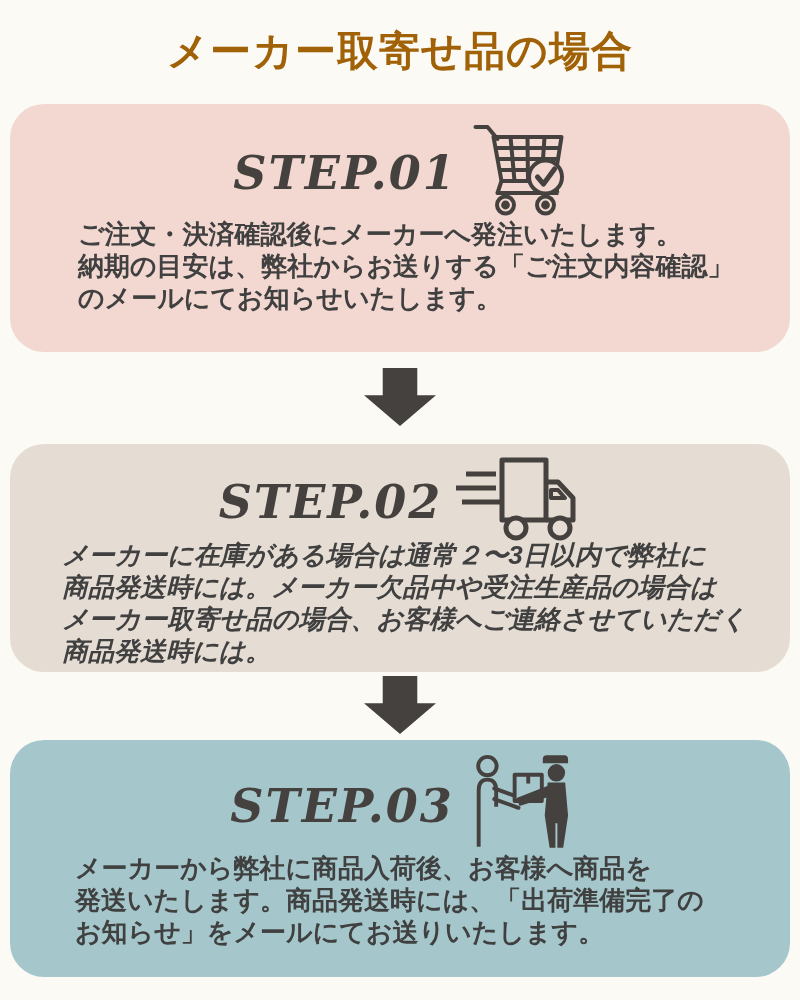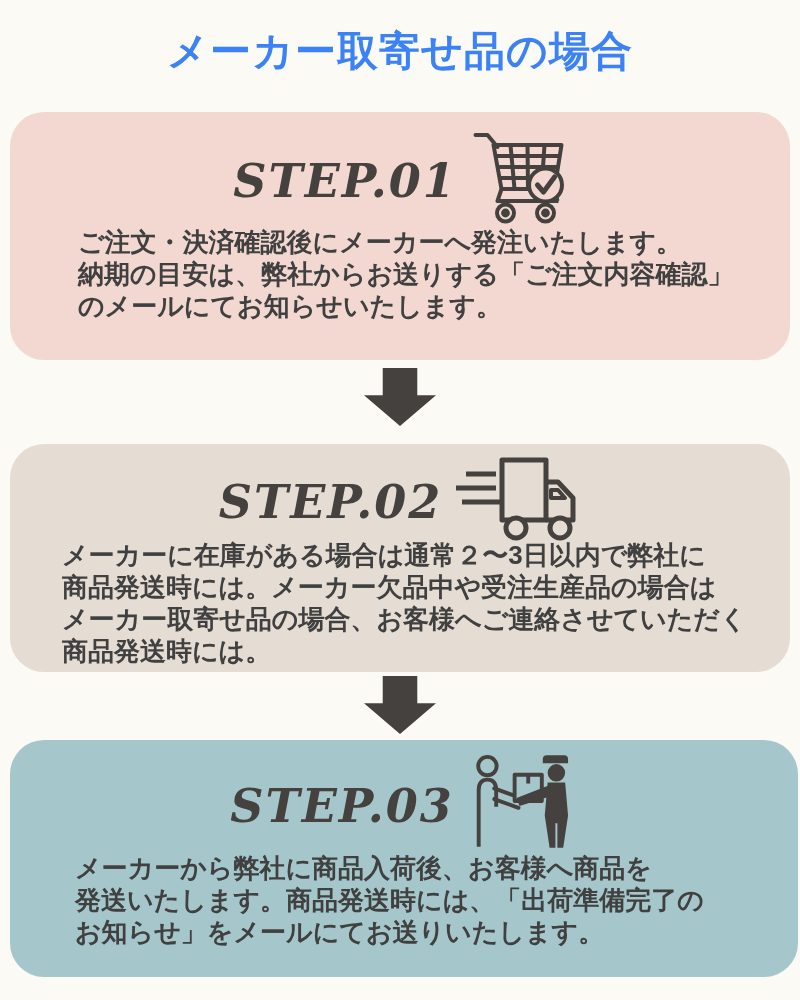--- a/index.html
+++ b/index.html
@@ -16,29 +16,29 @@
     font-family:"Liberation Sans","DejaVu Sans",sans-serif;
     color:var(--ink);
     position:relative;
     overflow:hidden;
   }
   .page{position:absolute;inset:0;width:800px;height:1000px;}
   .page-title{
     position:absolute;top:24px;left:0;width:800px;
     text-align:center;
     font-size:41px;font-weight:800;letter-spacing:1px;
-    color:#3b82f6;
+    color:#a16207;
   }
   .step-box{
     position:absolute;left:10px;width:780px;
     border-radius:34px;
   }
-  #box1{top:112px;height:248px;background:var(--pink);}
+  #box1{top:104px;height:248px;background:var(--pink);}
   #box2{top:444px;height:228px;background:var(--beige);}
-  #box3{top:740px;height:237px;background:var(--teal);padding-left:8px;}
+  #box3{top:740px;height:237px;background:var(--teal);}
   .step-head{
     position:absolute;left:0;width:780px;
     display:flex;justify-content:center;align-items:center;gap:14px;
   }
   #box1 .step-head{top:14px;height:102px;}
   #box2 .step-head{top:6px;height:96px;}
   #box3 .step-head{top:12px;height:100px;}
   .step-label{
     font-family:"DejaVu Serif","Liberation Serif",serif;
     font-style:italic;font-weight:bold;
@@ -46,21 +46,21 @@
     color:#45413f;
     transform:translateY(4px);
   }
   .step-icon{flex:0 0 auto;display:block;}
   .step-body{
     position:absolute;
     font-size:26px;font-weight:700;line-height:32px;
     color:#404040;letter-spacing:0px;
   }
   #box1 .step-body{top:114px;left:68px;}
-  #box2 .step-body{top:95px;left:52px;}
+  #box2 .step-body{top:95px;left:52px;font-style:italic;}
   #box3 .step-body{top:112px;left:65px;}
   .step-body .line{white-space:nowrap;}
   .down-arrow{
     position:absolute;left:364px;width:72px;height:58px;
     background:#45413f;
     clip-path:polygon(26% 0,74% 0,74% 47%,100% 47%,50% 100%,0 47%,26% 47%);
   }
   #arrow1{top:368px;}
   #arrow2{top:676px;}
 </style>

